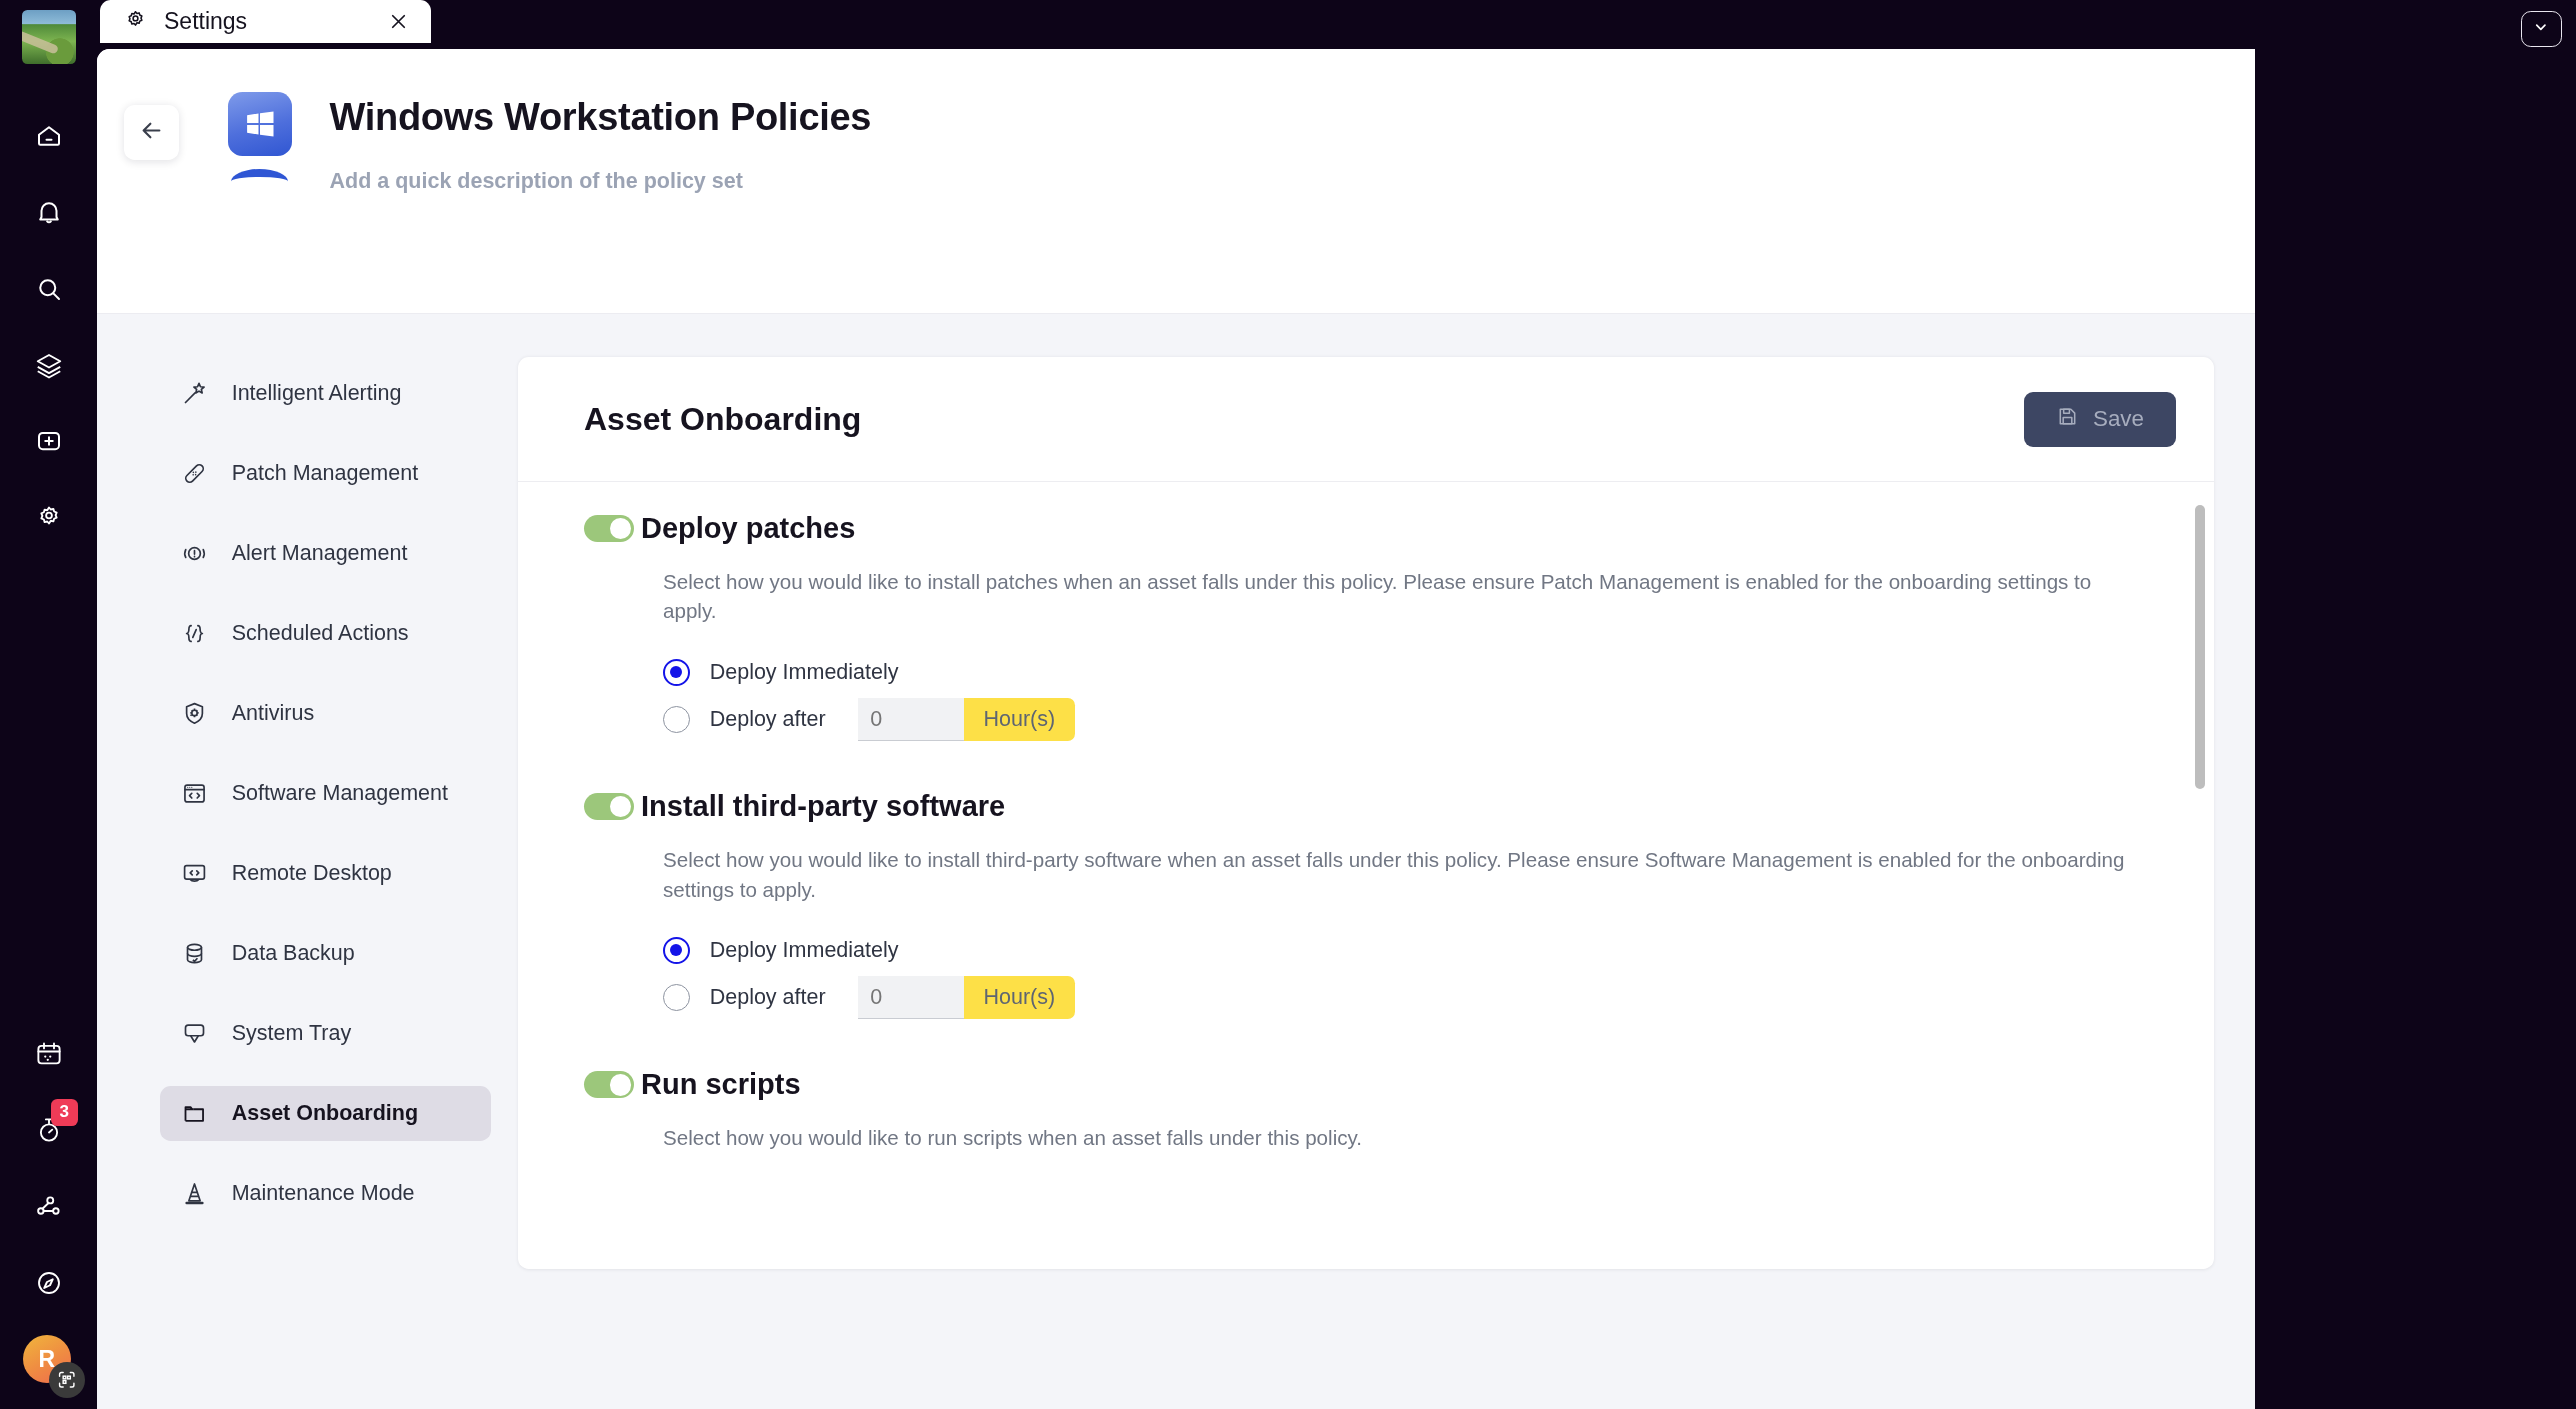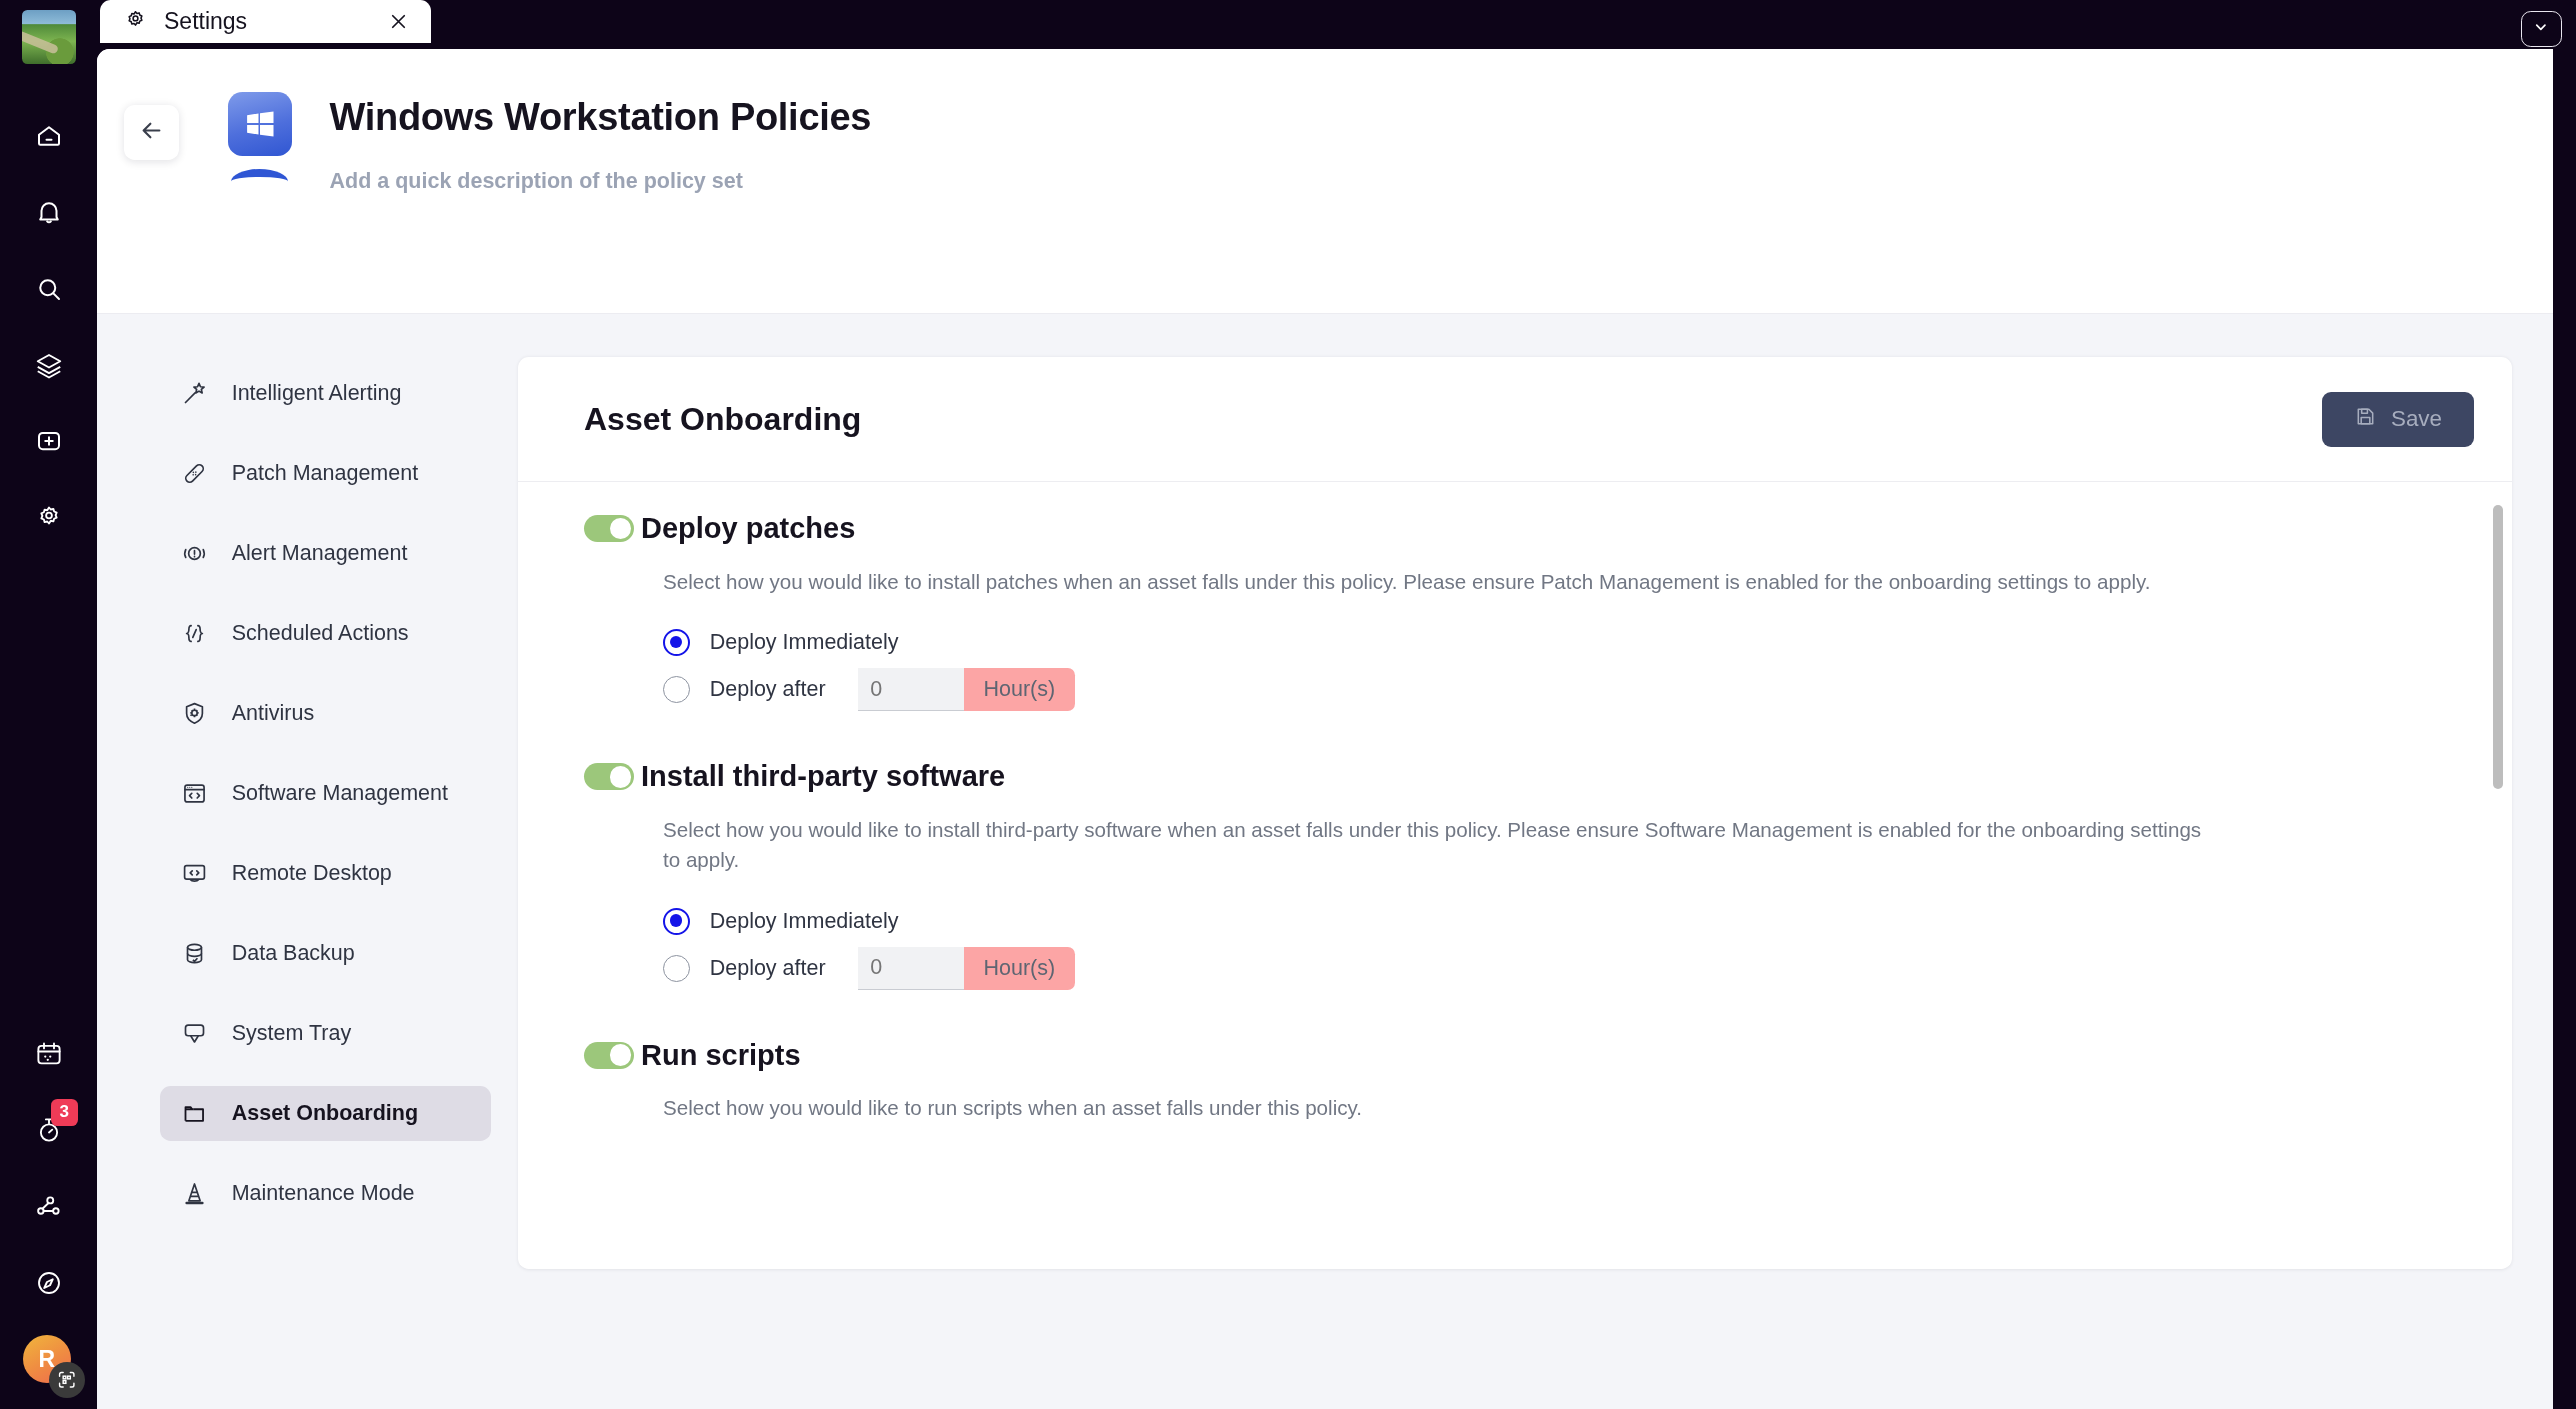--- a/index.html
+++ b/index.html
@@ -131,21 +131,21 @@
     width: 30px; height: 30px;
     display: flex; align-items: center; justify-content: center;
     cursor: pointer;
   }
 
   
   #window {
     position: absolute;
     left: 97px;
     top: 49px;
-    width: 2456px;
+    width: 2158px;
     height: 1360px;
     background: #f4f5f9;
     border-radius: 12.5px 0 0 0;
     overflow: hidden;
   }
 
   
   #page-header {
     background: #fff;
     height: 265px;
@@ -355,21 +355,21 @@
     background: #f1f2f4;
     border: none;
     border-bottom: 0.9px solid #c9ccd2;
     font-size: 21.5px;
     color: #9aa2b1;
     font-family: "Liberation Sans", sans-serif;
     padding: 0 12.5px;
     outline: none;
   }
   .unit-box {
-    background: #fca5a5;
+    background: #fde047;
     border-radius: 0 7.2px 7.2px 0;
     font-size: 21.5px;
     color: #5e6572;
     display: flex;
     align-items: center;
     padding: 0 19.7px;
   }
   .gap-lg { height: 47px; }
 
   

